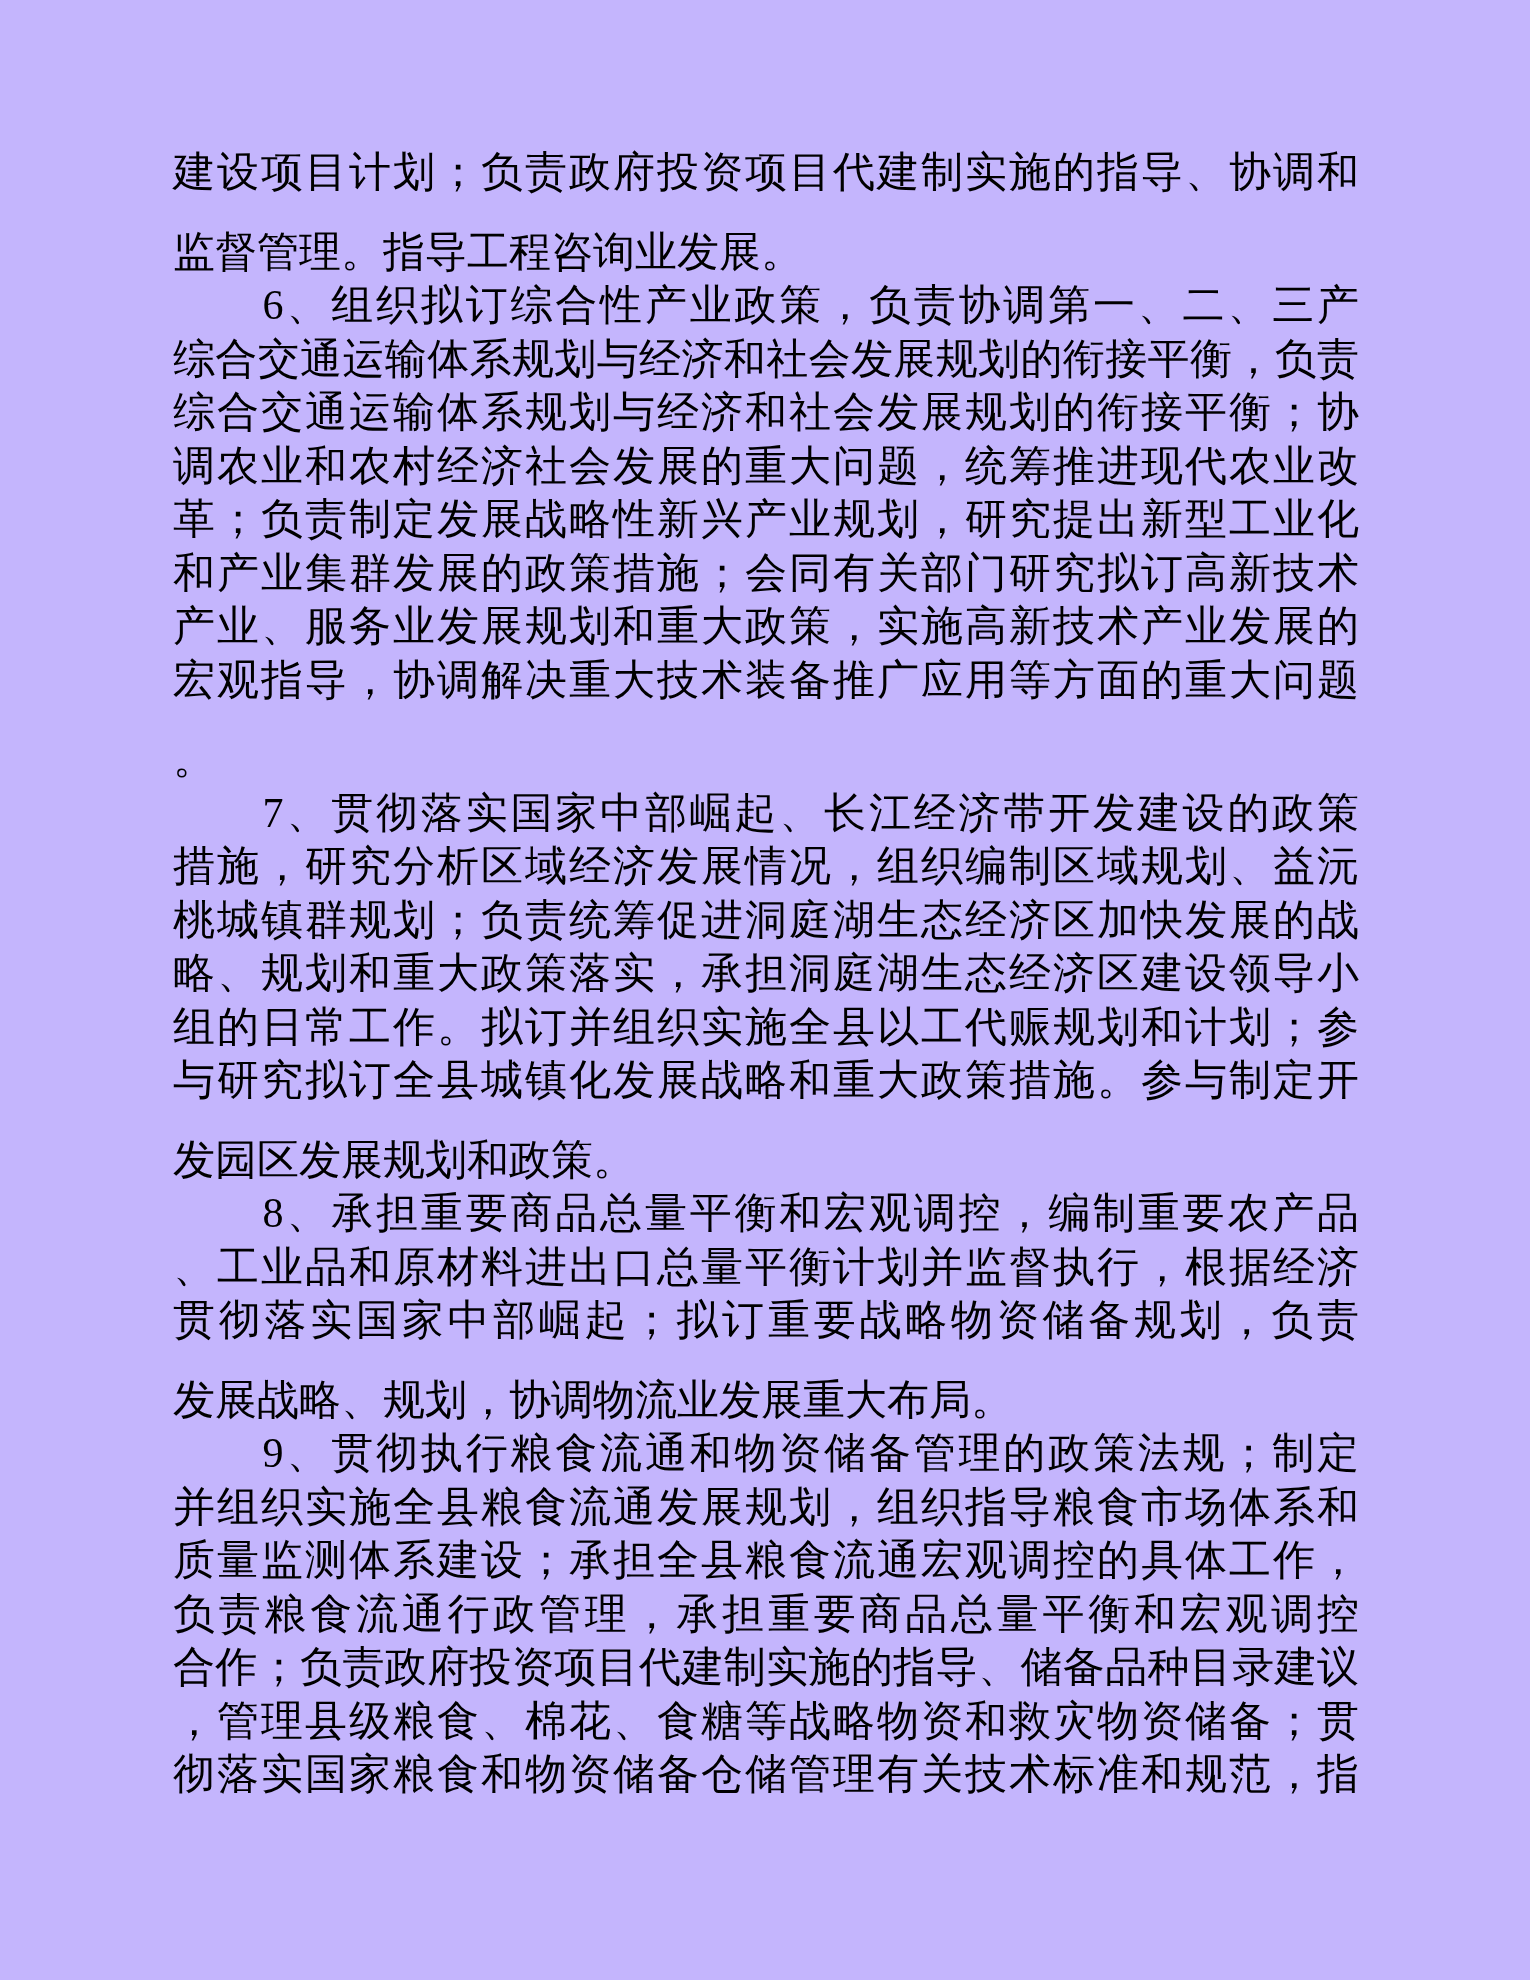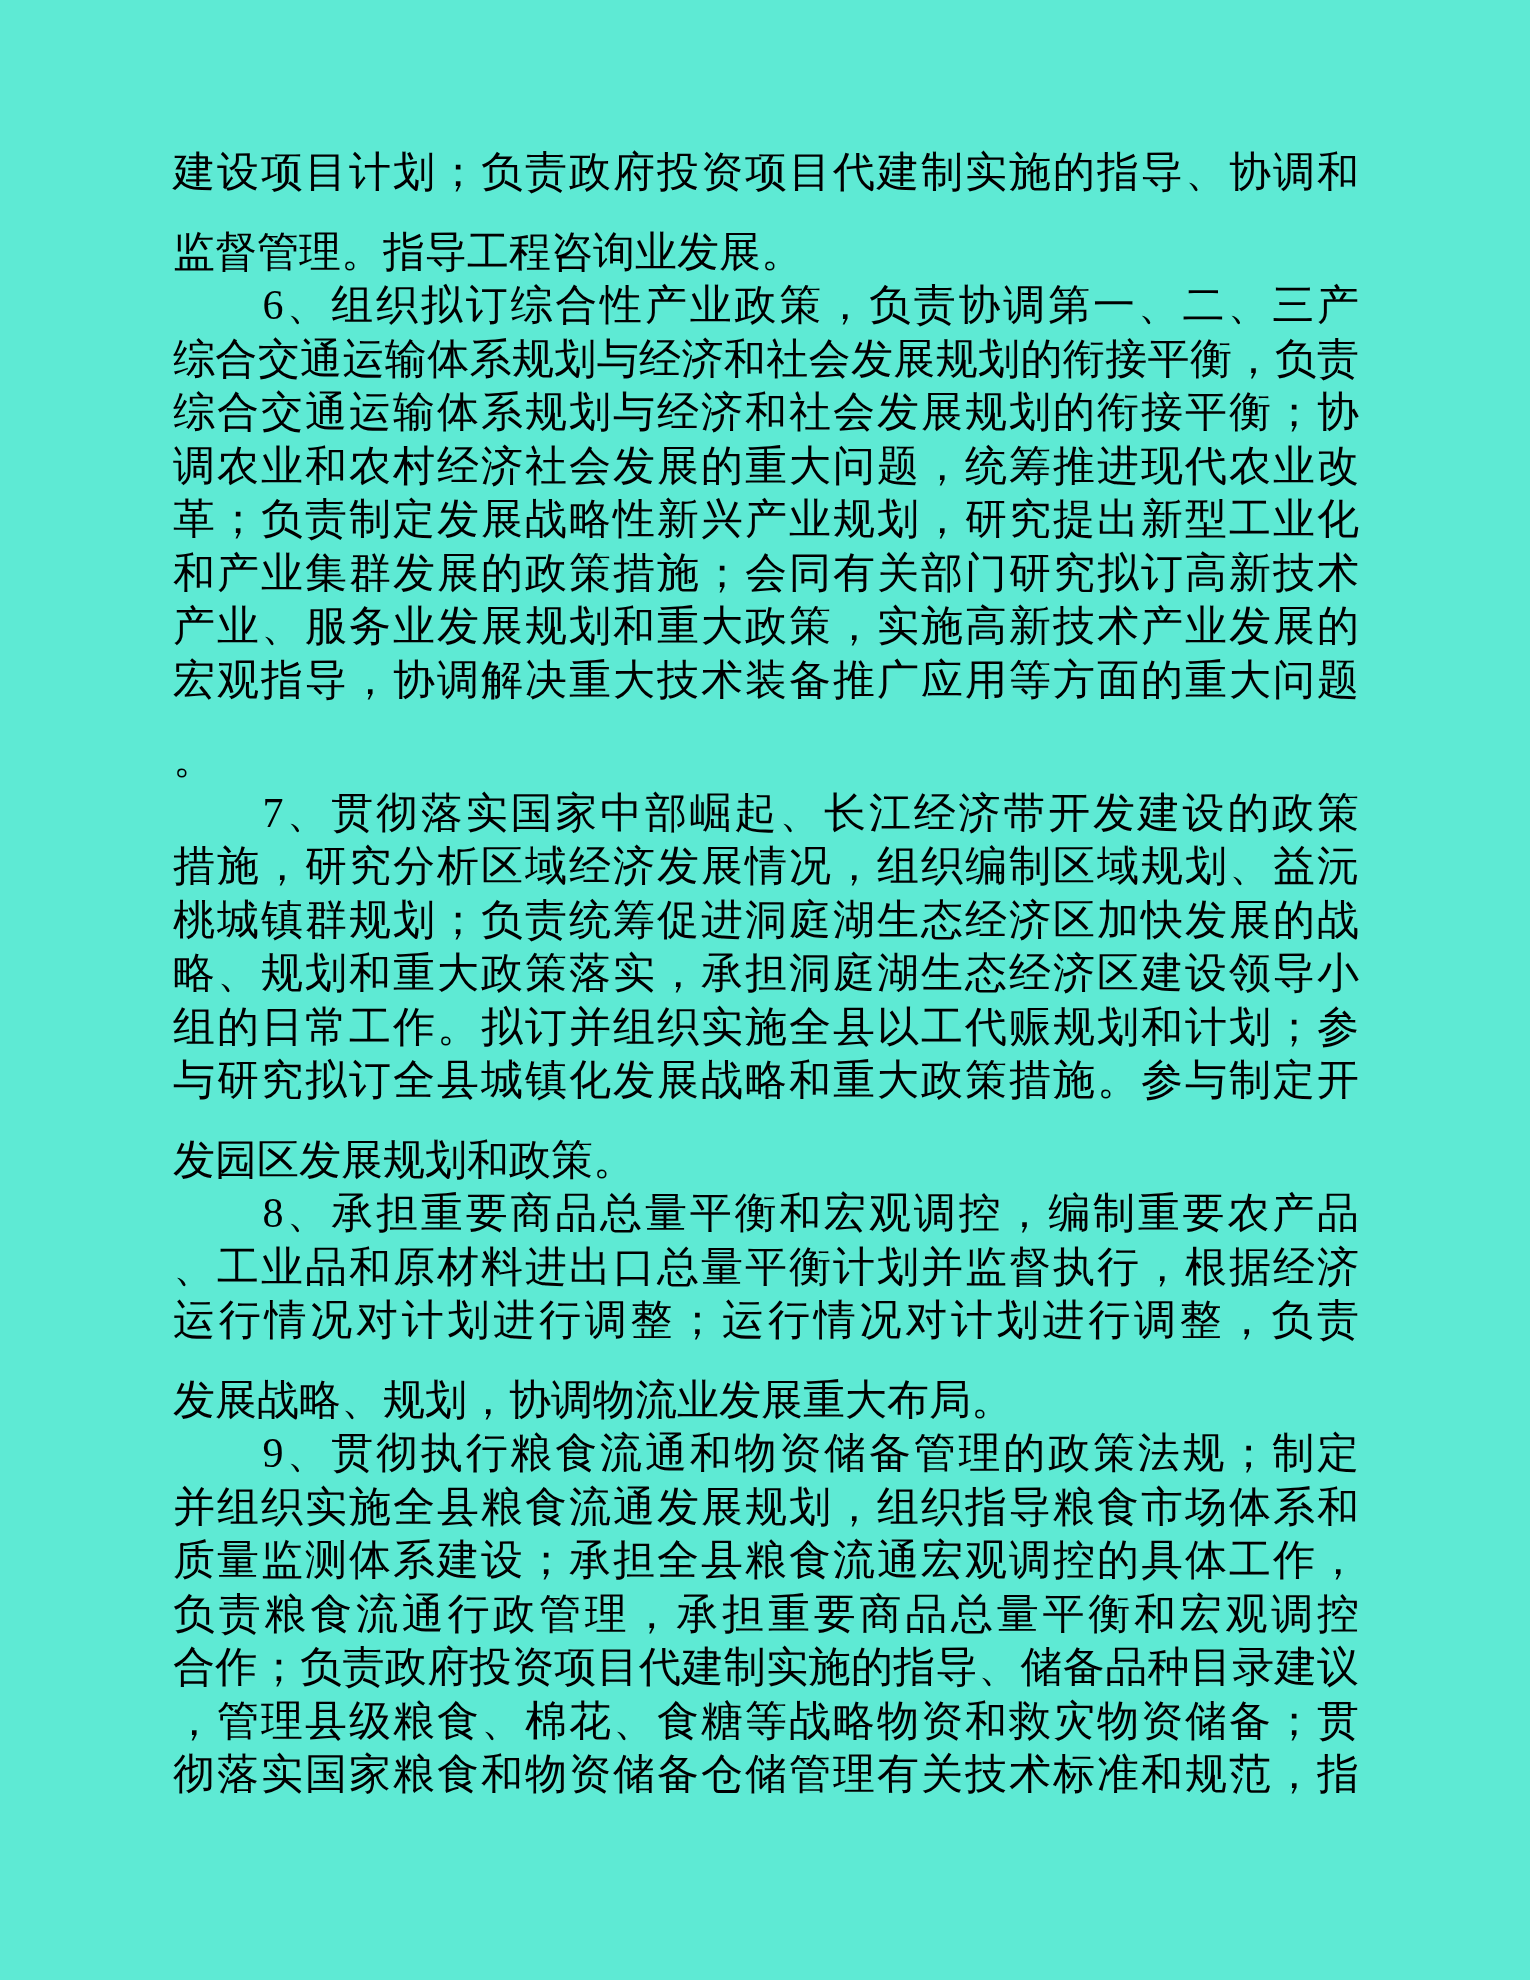--- a/index.html
+++ b/index.html
@@ -4,21 +4,21 @@
 <style>
   html, body {
     margin: 0;
     padding: 0;
     background: #ffffff;
   }
   .page {
     position: relative;
     width: 1530px;
     height: 1980px;
-    background: #5eead4;
+    background: #c4b5fd;
     overflow: hidden;
     font-family: "Liberation Serif", "DejaVu Serif", serif;
   }
   .text-block {
     position: absolute;
     top: 146px;
     left: 173px;
     width: 1186px;
     color: #000000;
     font-size: 42px;
@@ -57,21 +57,21 @@
       <div class="text-line left">。</div>
       <div class="text-line just">　　7、贯彻落实国家中部崛起、长江经济带开发建设的政策</div>
       <div class="text-line just">措施，研究分析区域经济发展情况，组织编制区域规划、益沅</div>
       <div class="text-line just">桃城镇群规划；负责统筹促进洞庭湖生态经济区加快发展的战</div>
       <div class="text-line just">略、规划和重大政策落实，承担洞庭湖生态经济区建设领导小</div>
       <div class="text-line just">组的日常工作。拟订并组织实施全县以工代赈规划和计划；参</div>
       <div class="text-line just">与研究拟订全县城镇化发展战略和重大政策措施。参与制定开</div>
       <div class="text-line left">发园区发展规划和政策。</div>
       <div class="text-line just">　　8、承担重要商品总量平衡和宏观调控，编制重要农产品</div>
       <div class="text-line just">、工业品和原材料进出口总量平衡计划并监督执行，根据经济</div>
-      <div class="text-line just">运行情况对计划进行调整；运行情况对计划进行调整，负责</div>
+      <div class="text-line just">贯彻落实国家中部崛起；拟订重要战略物资储备规划，负责</div>
       <div class="text-line left">发展战略、规划，协调物流业发展重大布局。</div>
       <div class="text-line just">　　9、贯彻执行粮食流通和物资储备管理的政策法规；制定</div>
       <div class="text-line just">并组织实施全县粮食流通发展规划，组织指导粮食市场体系和</div>
       <div class="text-line just">质量监测体系建设；承担全县粮食流通宏观调控的具体工作，</div>
       <div class="text-line just">负责粮食流通行政管理，承担重要商品总量平衡和宏观调控</div>
       <div class="text-line just">合作；负责政府投资项目代建制实施的指导、储备品种目录建议</div>
       <div class="text-line just">，管理县级粮食、棉花、食糖等战略物资和救灾物资储备；贯</div>
       <div class="text-line just">彻落实国家粮食和物资储备仓储管理有关技术标准和规范，指</div>
     </div>
 </div>

